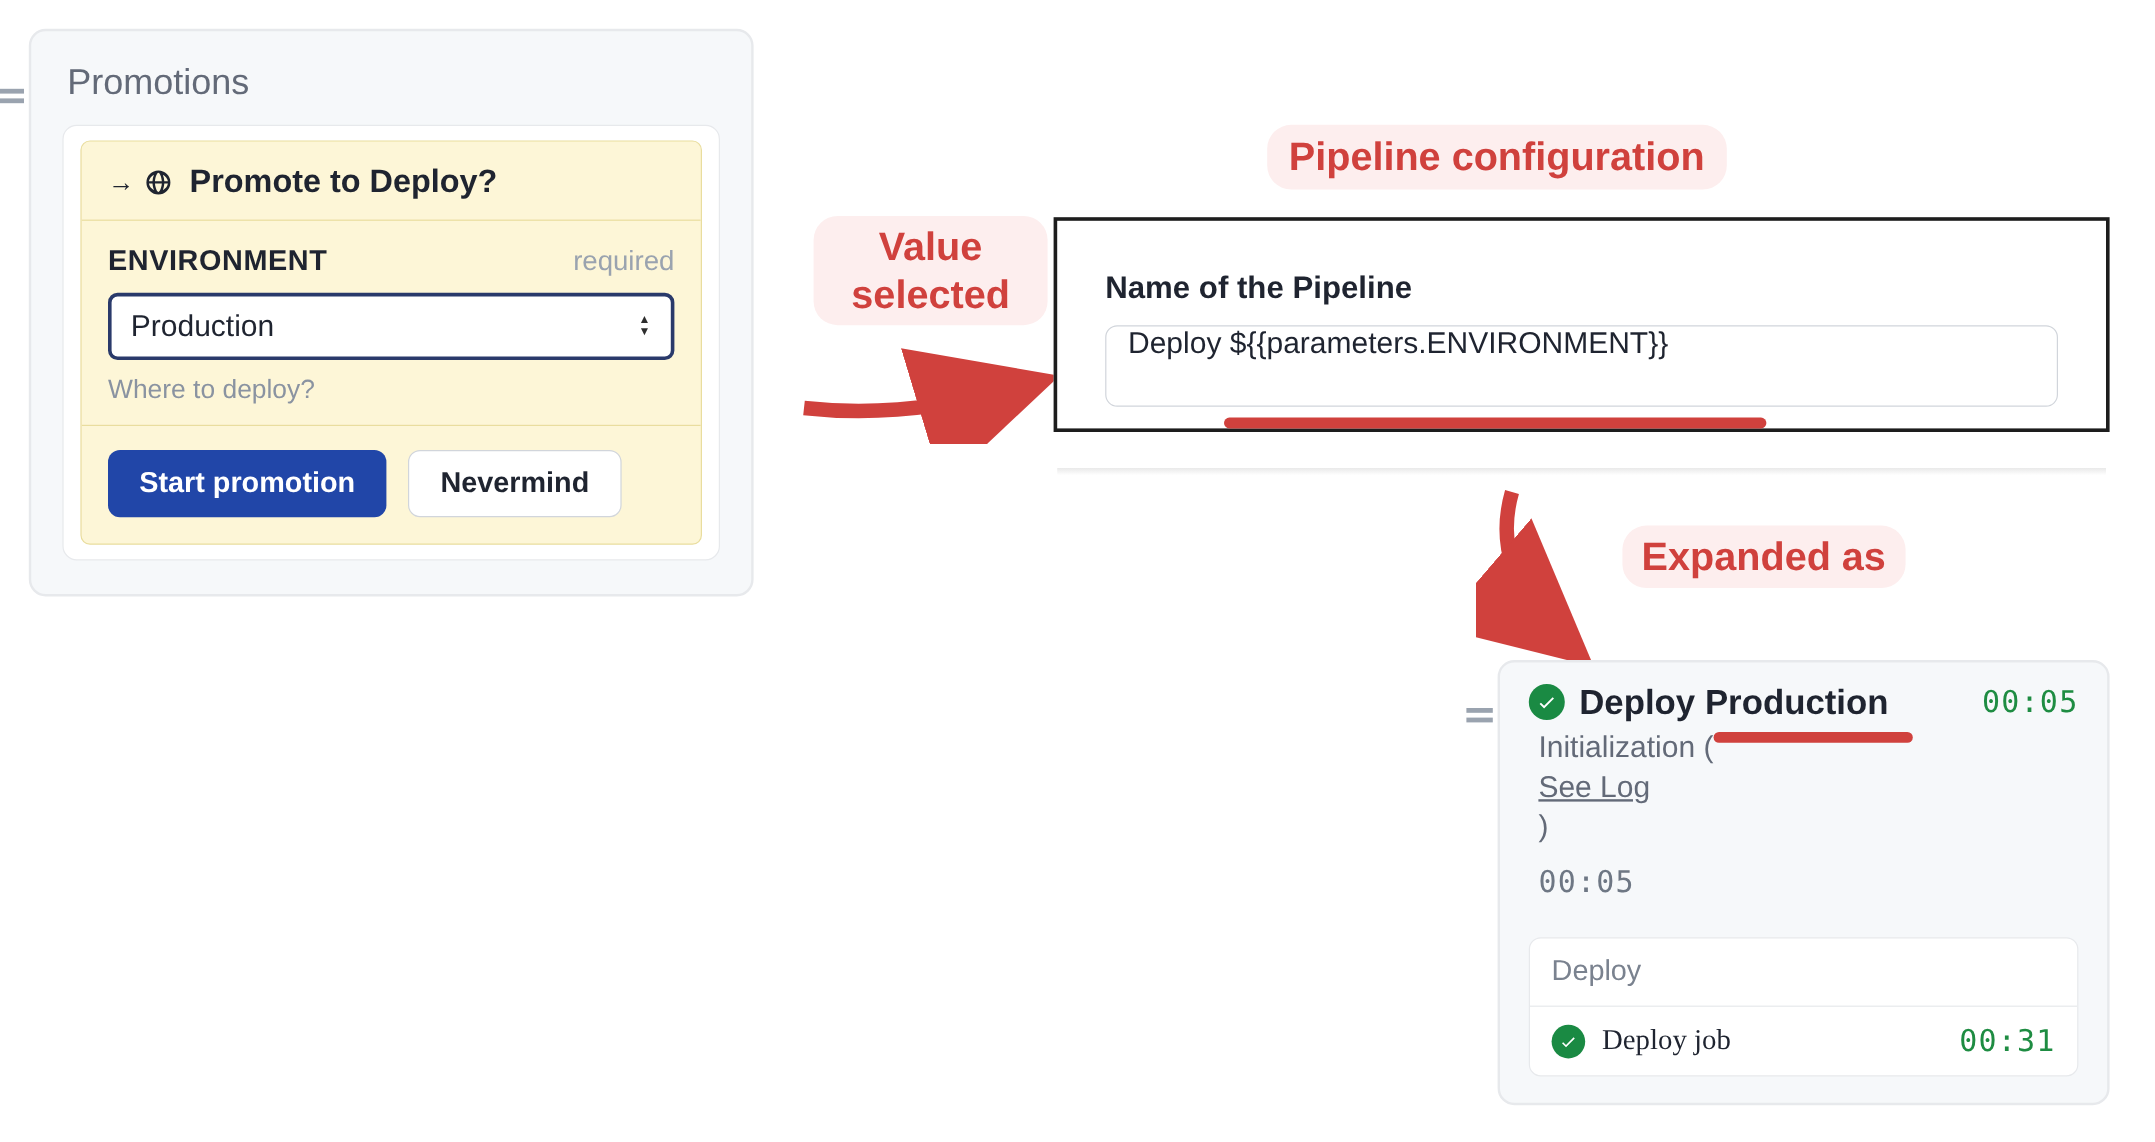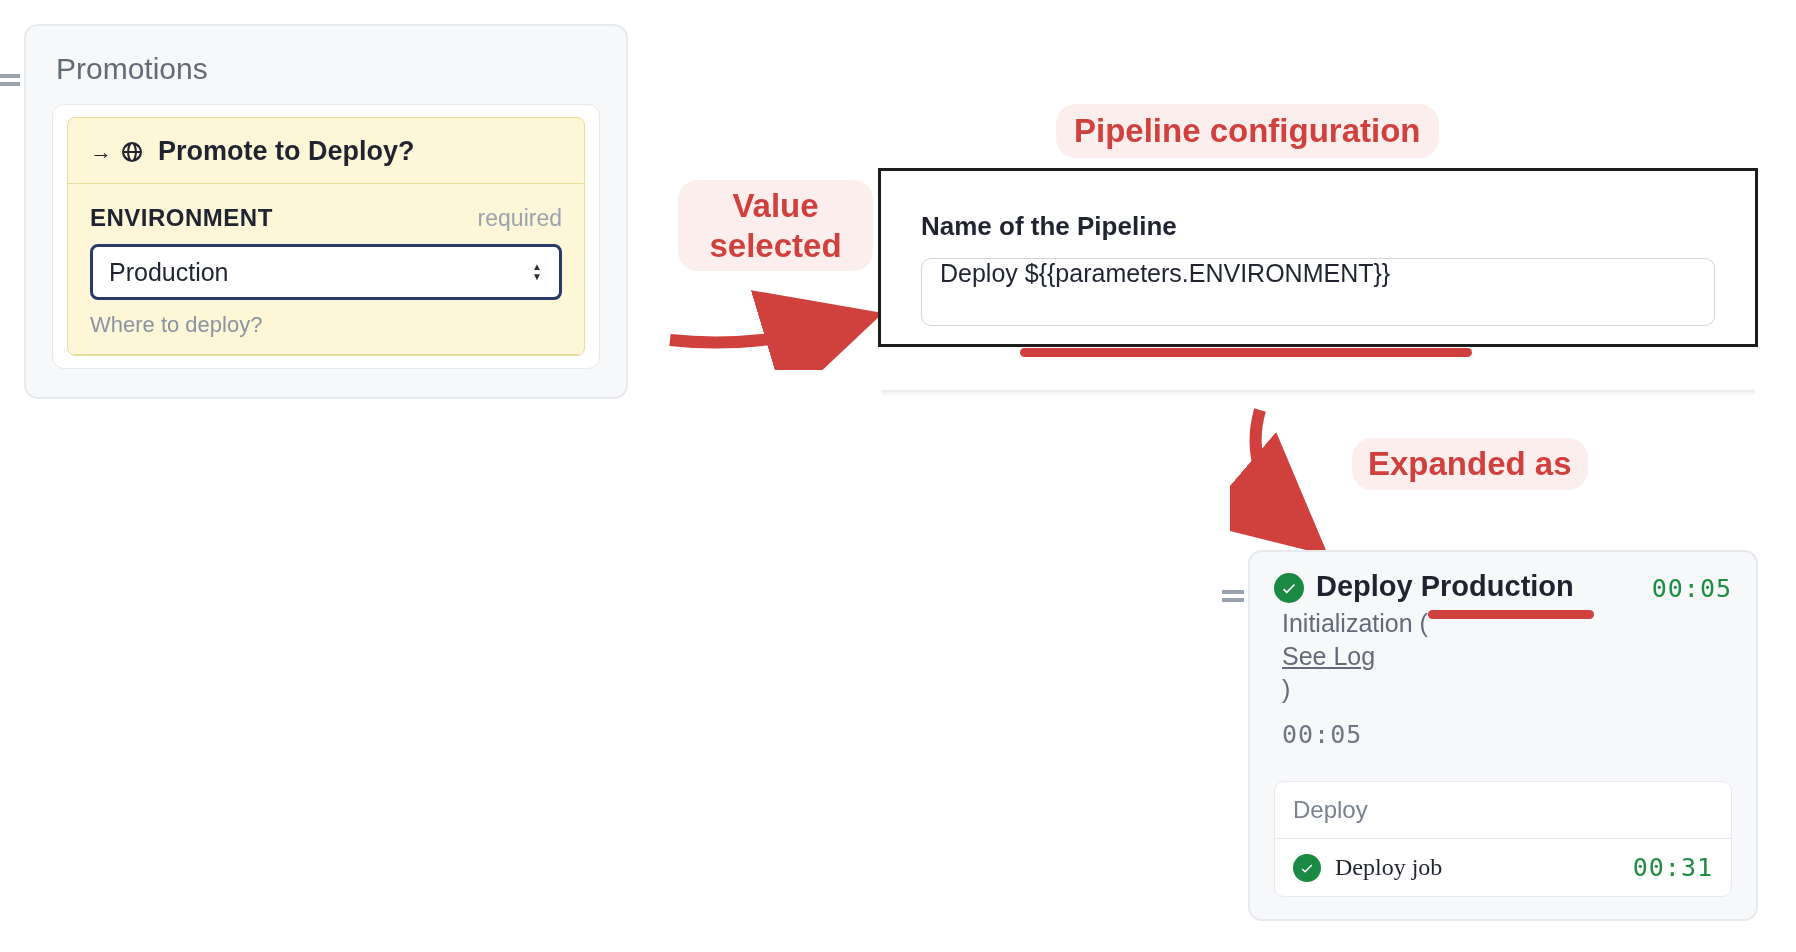--- a/index.html
+++ b/index.html
@@ -162,21 +162,21 @@
     left: 1056px; top: 104px;
     padding: 8px 18px;
     border-radius: 20px;
     background: var(--accent-red-bg);
     color: var(--accent-red);
     font-size: 33px;
     font-weight: 700;
   }
   .config-box {
     position: absolute;
-    left: 878px; top: 168px;
+    left: 878px; top: 181px;
     width: 880px;
     border: 3px solid #1d1d1d;
     background: #fff;
     padding: 40px 40px 18px 40px;
   }
   .config-label {
     font-size: 26px;
     font-weight: 700;
     color: var(--text-dark);
     margin-bottom: 16px;
@@ -213,21 +213,21 @@
     position: absolute;
     left: 1248px; top: 550px;
     width: 510px;
     border: 2px solid var(--panel-border);
     border-radius: 14px;
     background: var(--panel-bg);
     padding: 18px 24px 22px 24px;
   }
   .result-head {
     display: flex;
-    align-items: flex-end;
+    align-items: flex-start;
     gap: 12px;
   }
   .check-icon {
     width: 30px; height: 30px;
     border-radius: 50%;
     background: var(--success-green);
     display: flex; align-items: center; justify-content: center;
     flex-shrink: 0;
   }
   .check-icon svg { display: block; }
@@ -339,20 +339,24 @@
         <div class="select-wrap">
           <div class="select">
             <span>Production</span>
           </div>
           <span class="select-caret">
             <span class="tri">▲</span>
             <span class="tri">▼</span>
           </span>
         </div>
         <div class="field-help">Where to deploy?</div>
+      </div>
+      <div class="promo-actions">
+        <button class="btn btn-primary">Start promotion</button>
+        <button class="btn btn-secondary">Nevermind</button>
       </div>
     </div>
   </div>
 </div>
 
 <div class="annotation-pill anno-value">Value selected</div>
 <svg class="arrow" style="left:660px; top:290px;" width="230" height="80">
   <defs>
       <marker id="ah1" markerWidth="12" markerHeight="12" refX="8" refY="5" orient="auto">
         <path d="M0,0 L10,5 L0,10 Z" fill="#d0413d"></path>

